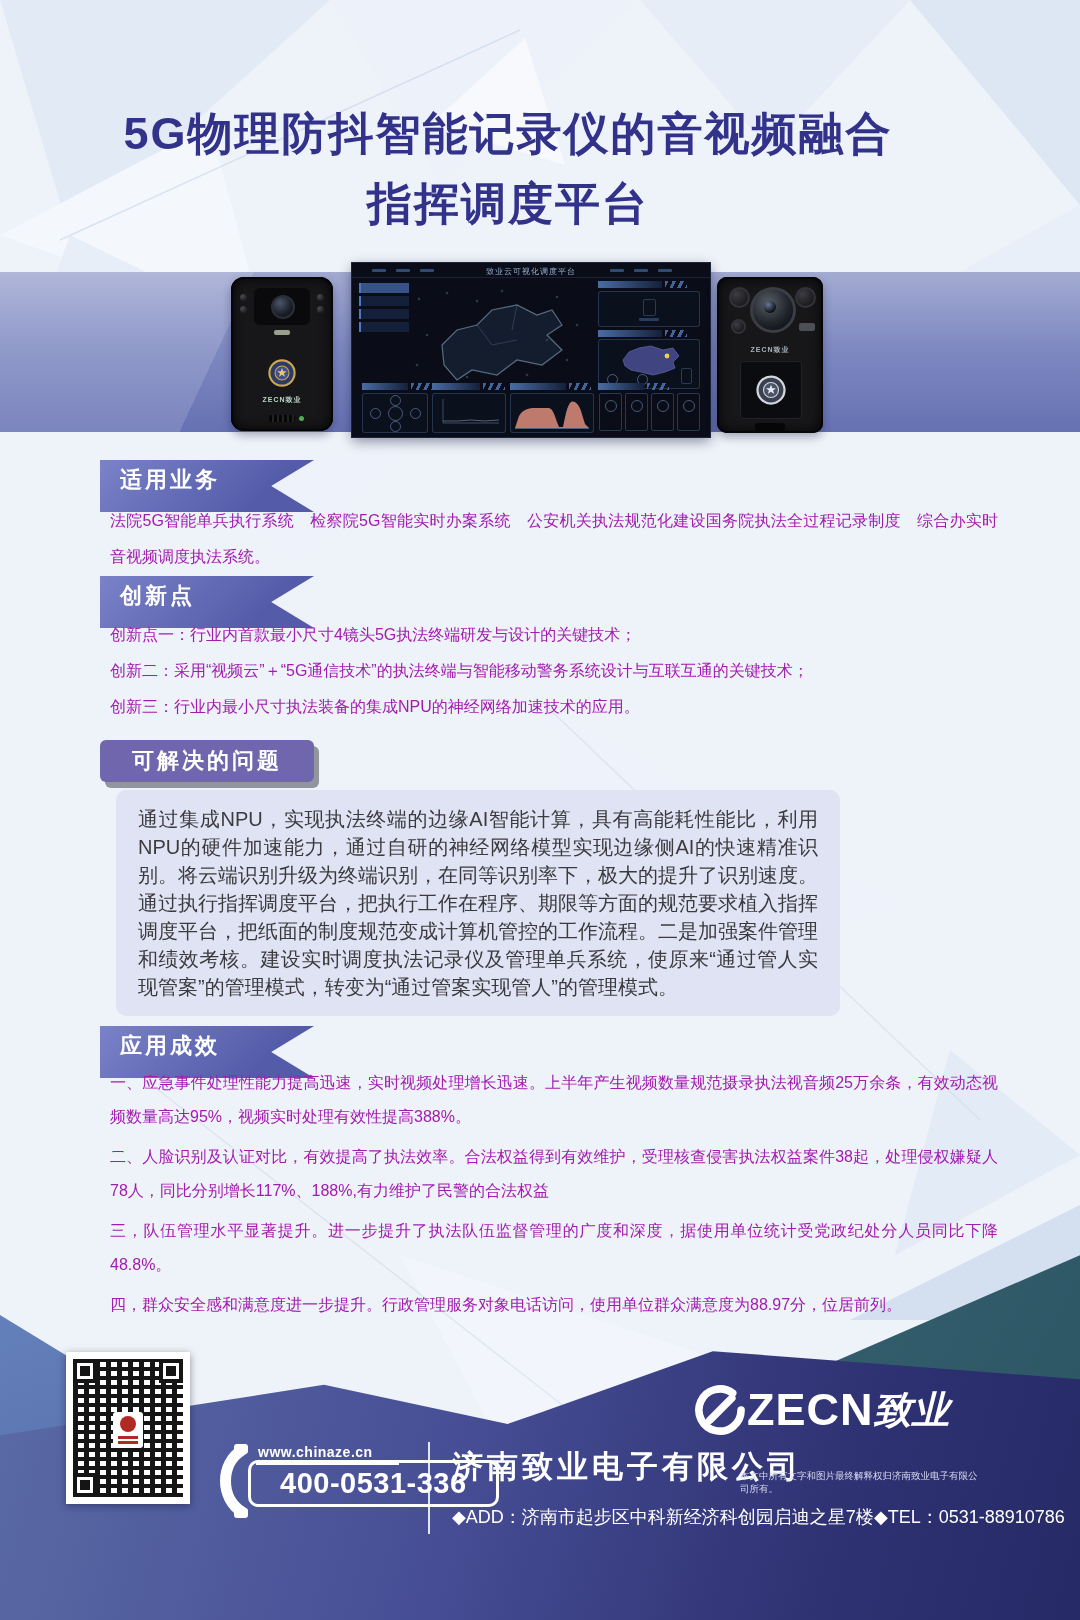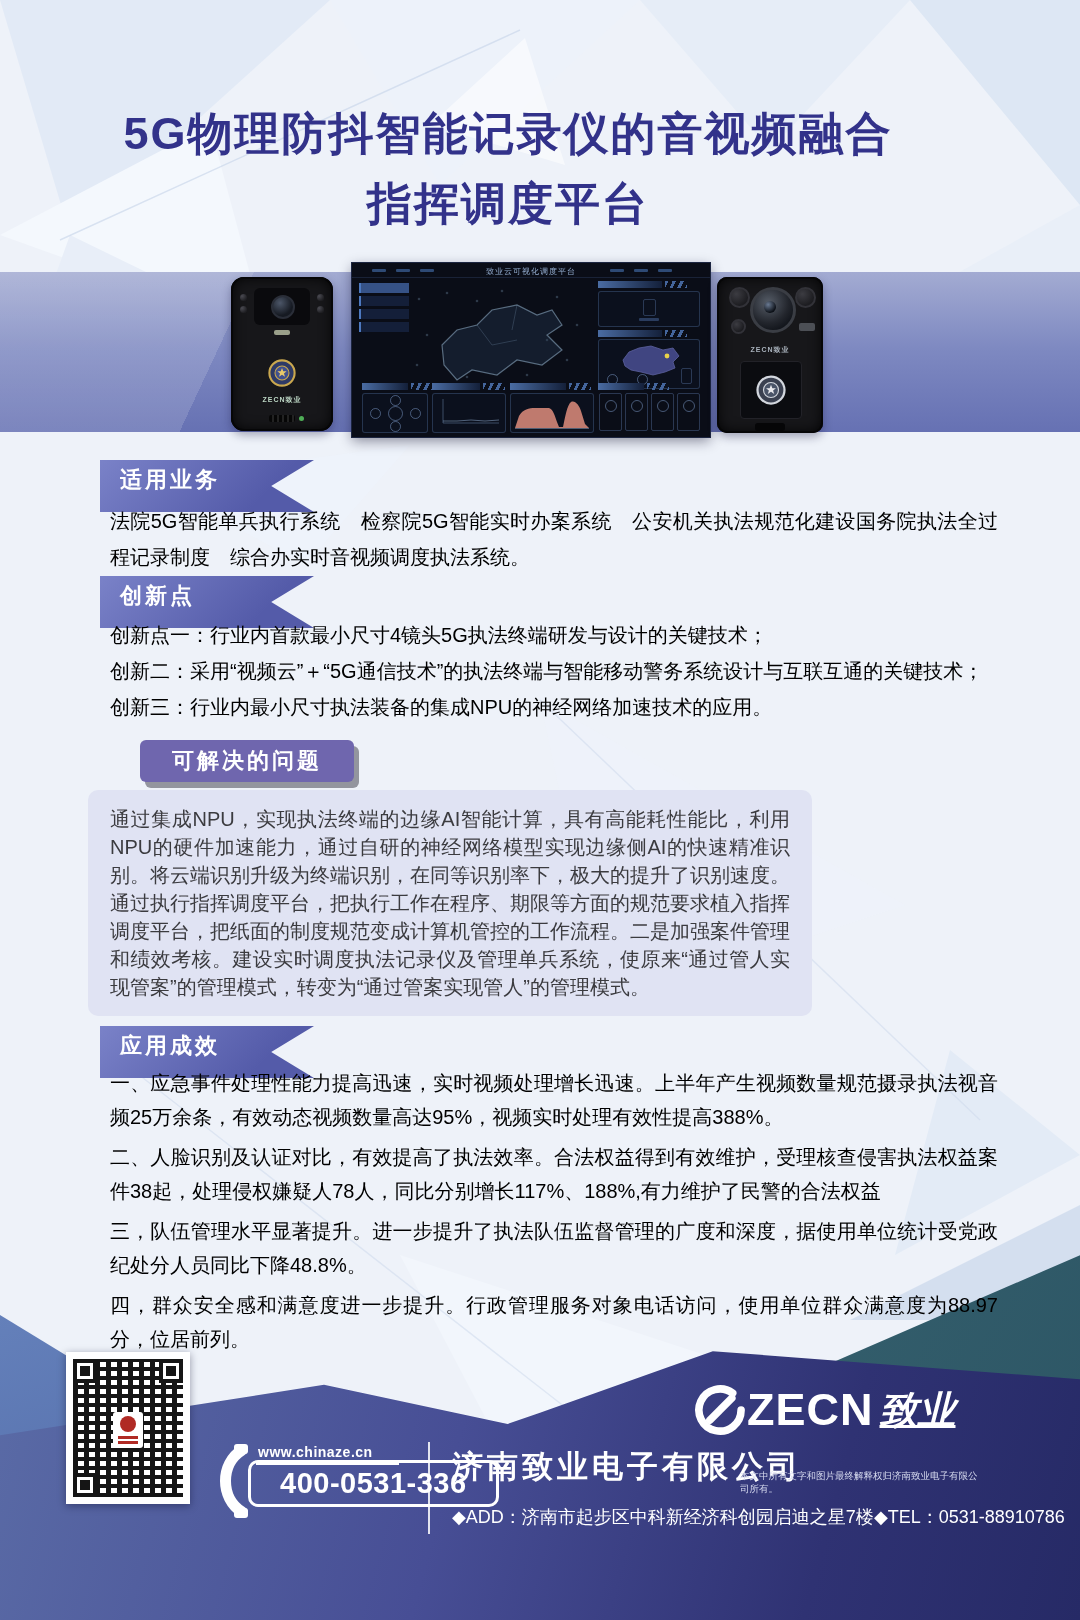--- a/index.html
+++ b/index.html
@@ -65,24 +65,24 @@
   .ribbon{left:100px;width:214px;height:52px;line-height:40px;z-index:2;
           padding-left:20px;box-sizing:border-box;
           color:#fff;font-size:22px;font-weight:700;letter-spacing:3px;
           background:linear-gradient(135deg,#7a82c8 0%,#545ba9 75%);
           clip-path:polygon(0 0,100% 0,80% 50%,100% 100%,0 100%);
           filter:drop-shadow(0 3px 2px rgba(60,60,110,.35));}
   .badge-rect{left:100px;height:42px;line-height:42px;z-index:2;padding:0 32px;
           color:#fff;font-size:22px;font-weight:700;letter-spacing:3px;
           background:#6f66ae;border-radius:6px;
           box-shadow:5px 6px 0 rgba(72,72,84,.55);}
-  .body-text{left:110px;width:888px;color:#000000;font-size:20px;line-height:36px;
+  .body-text{left:110px;width:888px;color:#a21caf;font-size:16px;line-height:36px;
           text-align:justify;z-index:2;}
   .innov p{margin:0 0 10px 0;white-space:nowrap;line-height:26px;}
-  .problem-box{left:88px;width:724px;box-sizing:border-box;background:#e0e3f3;border-radius:10px;
+  .problem-box{left:116px;width:724px;box-sizing:border-box;background:#e0e3f3;border-radius:10px;
           padding:15px 22px;z-index:2;}
   .problem-box p{margin:0;color:#3b3b3f;font-size:20px;line-height:28px;text-align:justify;}
   .results p{margin:0 0 6px 0;line-height:34px;}
 
   
   .wedge-blue{left:0;top:1315px;width:500px;height:305px;z-index:1;
           background:linear-gradient(160deg,#6480ba,#4a63a2);
           clip-path:polygon(0 0,100% 100%,0 100%);}
   .wedge-teal{left:0;top:1240px;width:1080px;height:380px;z-index:1;
           background:linear-gradient(120deg,#4f7a8a,#35606e 55%,#2c5564);
@@ -112,21 +112,21 @@
         border-bottom:2px solid #fff;padding:0 26px 3px 2px;white-space:nowrap;}
   .hotline{position:absolute;left:36px;top:24px;border:3px solid #fff;border-radius:10px;
         padding:4px 29px;font-size:29px;font-weight:800;letter-spacing:.5px;white-space:nowrap;}
   .vdivider{left:428px;top:1442px;width:2px;height:92px;background:rgba(255,255,255,.85);z-index:4;}
   .company{left:452px;top:1446px;color:#fff;font-size:31px;font-weight:700;letter-spacing:4px;z-index:4;}
   .disclaimer{left:740px;top:1470px;width:240px;color:#d8dcf0;font-size:9.5px;z-index:4;}
   .addr-row{left:452px;top:1505px;color:#fff;font-size:18px;z-index:4;white-space:nowrap;}
   .addr-row .tel{}
   .zecn{left:693px;top:1381px;height:58px;display:flex;align-items:center;z-index:4;color:#fff;}
   .zecn .word{font-size:45px;font-weight:800;letter-spacing:1px;line-height:58px;}
-  .zecn .cn{font-size:38px;font-weight:800;font-style:italic;margin-left:6px;line-height:58px;text-decoration:underline;}
+  .zecn .cn{font-size:38px;font-weight:800;font-style:italic;margin-left:0;line-height:58px;}
 </style>
 </head>
 <body>
 
 <div class="page">
 
   <svg class="abs bg-poly" width="1080" height="1620">
     <polygon points="0,0 330,0 70,235" fill="#e2eaf6"></polygon>
     <polygon points="330,0 640,0 440,185" fill="#edf2fa"></polygon>
     <polygon points="640,0 910,0 770,150" fill="#e6edf7"></polygon>
@@ -281,21 +281,21 @@
   <div class="abs ribbon" style="top:460px;">适用业务</div>
   <div class="abs body-text" style="top:503px;">法院5G智能单兵执行系统　检察院5G智能实时办案系统　公安机关执法规范化建设国务院执法全过程记录制度　综合办实时音视频调度执法系统。</div>
 
   <div class="abs ribbon" style="top:576px;">创新点</div>
   <div class="abs body-text innov" style="top:622px;">
     <p>创新点一：行业内首款最小尺寸4镜头5G执法终端研发与设计的关键技术；</p>
     <p>创新二：采用“视频云”＋“5G通信技术”的执法终端与智能移动警务系统设计与互联互通的关键技术；</p>
     <p>创新三：行业内最小尺寸执法装备的集成NPU的神经网络加速技术的应用。</p>
   </div>
 
-  <div class="abs badge-rect" style="top:740px;margin-left:40px;">可解决的问题</div>
+  <div class="abs badge-rect" style="top:740px;">可解决的问题</div>
   <div class="abs problem-box" style="top:790px;">
     <p>通过集成NPU，实现执法终端的边缘AI智能计算，具有高能耗性能比，利用NPU的硬件加速能力，通过自研的神经网络模型实现边缘侧AI的快速精准识别。将云端识别升级为终端识别，在同等识别率下，极大的提升了识别速度。</p>
     <p>通过执行指挥调度平台，把执行工作在程序、期限等方面的规范要求植入指挥调度平台，把纸面的制度规范变成计算机管控的工作流程。二是加强案件管理和绩效考核。建设实时调度执法记录仪及管理单兵系统，使原来“通过管人实现管案”的管理模式，转变为“通过管案实现管人”的管理模式。</p>
   </div>
 
   <div class="abs ribbon" style="top:1026px;">应用成效</div>
   <div class="abs body-text results" style="top:1066px;">
     <p>一、应急事件处理性能力提高迅速，实时视频处理增长迅速。上半年产生视频数量规范摄录执法视音频25万余条，有效动态视频数量高达95%，视频实时处理有效性提高388%。</p>
     <p>二、人脸识别及认证对比，有效提高了执法效率。合法权益得到有效维护，受理核查侵害执法权益案件38起，处理侵权嫌疑人78人，同比分别增长117%、188%,有力维护了民警的合法权益</p>
     <p>三，队伍管理水平显著提升。进一步提升了执法队伍监督管理的广度和深度，据使用单位统计受党政纪处分人员同比下降48.8%。</p>

